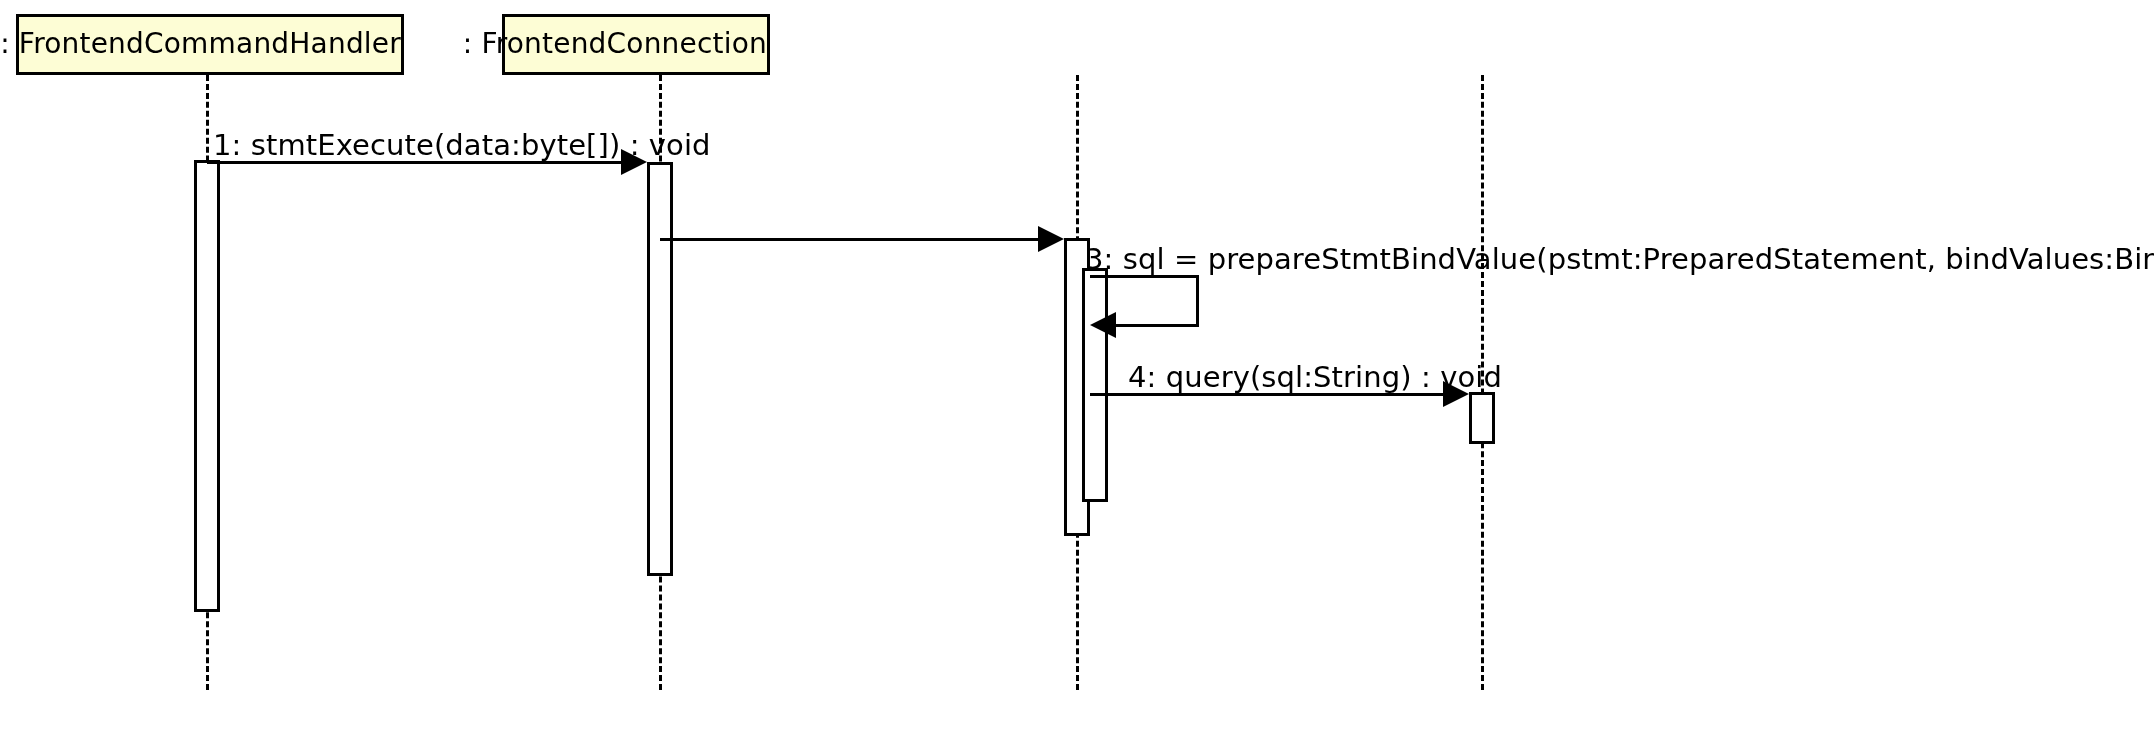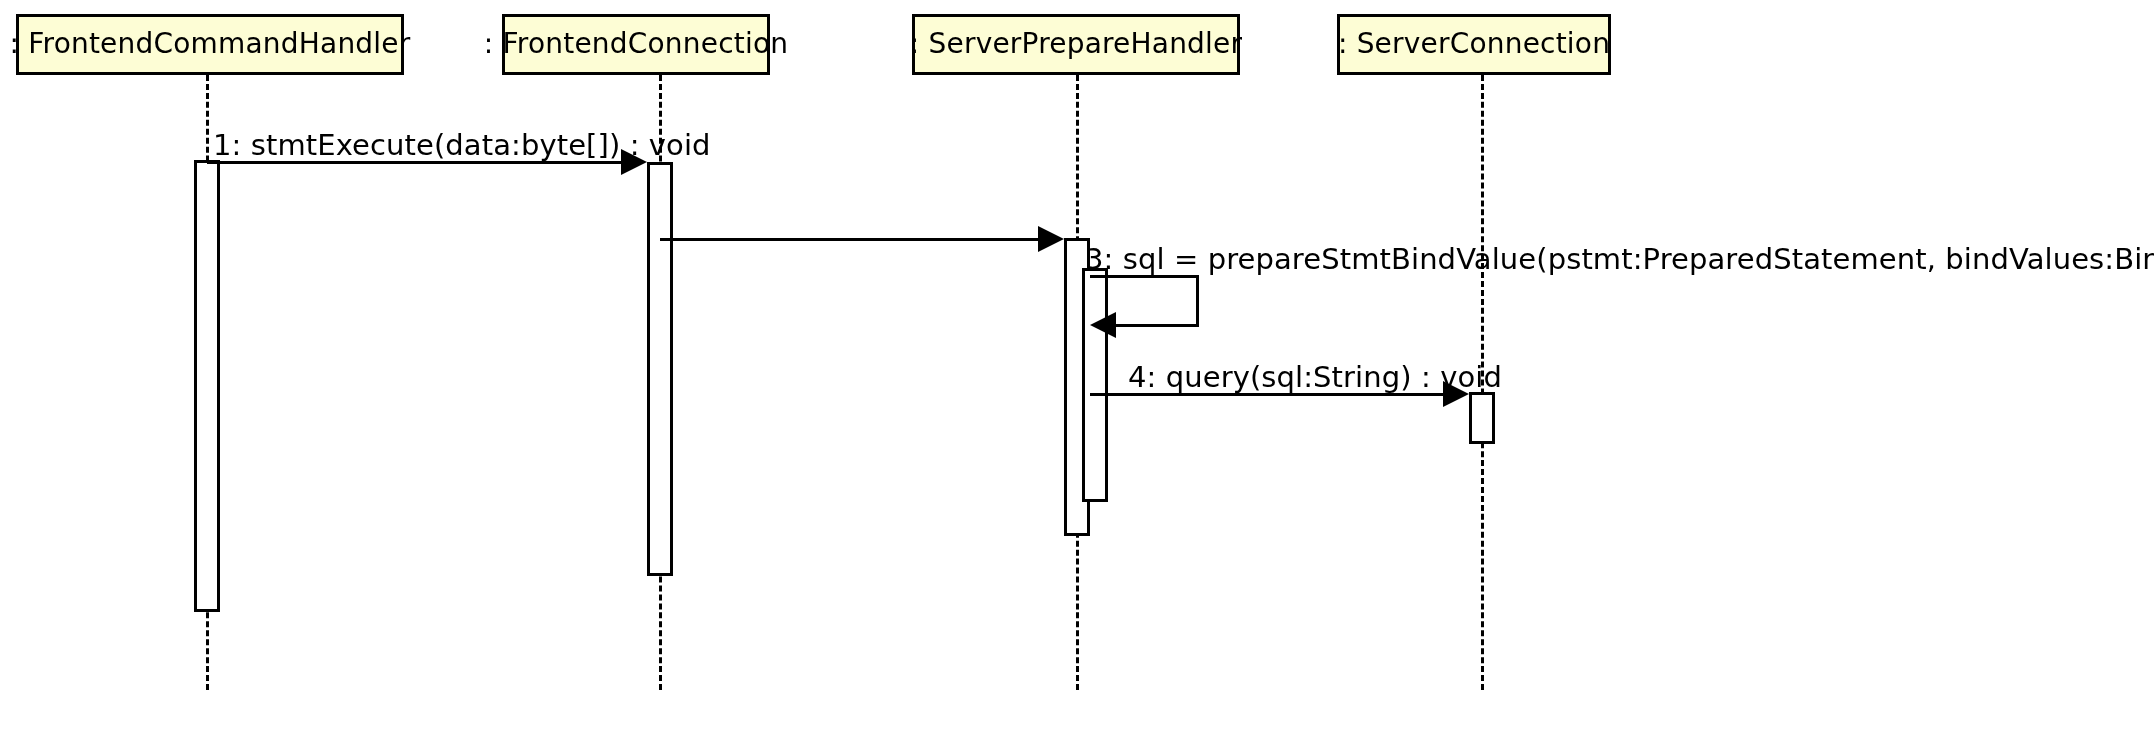--- a/index.html
+++ b/index.html
@@ -20,21 +20,21 @@
   }
 
   
   .lifeline-head {
     position: absolute;
     box-sizing: border-box;
     background: #fdfdd5;
     border: 3px solid #000000;
     display: flex;
     align-items: center;
-    justify-content: center;
+    justify-content: flex-end;
     text-align: center;
     color: #000000;
     font-size: 28px;
     line-height: 1.1;
     white-space: nowrap;
     letter-spacing: 0.2px;
   }
 
   
   .lifeline-stem {
@@ -94,26 +94,20 @@
 <body>
 
 <div id="diagram-canvas">
 
   <div class="lifeline-head" style="left:16px; top:14px; width:388px; height:61px;">
     <span>: FrontendCommandHandler</span>
   </div>
   <div class="lifeline-head" style="left:502px; top:14px; width:268px; height:61px;">
     <span>: FrontendConnection</span>
   </div>
-  <div class="lifeline-head" style="left:912px; top:14px; width:328px; height:61px;">
-    <span>: ServerPrepareHandler</span>
-  </div>
-  <div class="lifeline-head" style="left:1337px; top:14px; width:274px; height:61px;">
-    <span>: ServerConnection</span>
-  </div>
 
   <div class="lifeline-stem" style="left:206px; top:75px; height:615px;"></div>
   <div class="lifeline-stem" style="left:659px; top:75px; height:615px;"></div>
   <div class="lifeline-stem" style="left:1076px; top:75px; height:615px;"></div>
   <div class="lifeline-stem" style="left:1481px; top:75px; height:615px;"></div>
 
   <div class="activation" style="left:194px; top:160px; height:452px;"></div>
   <div class="activation" style="left:647px; top:162px; height:414px;"></div>
   <div class="activation" style="left:1064px; top:238px; height:298px;"></div>
   <div class="activation" style="left:1082px; top:268px; height:234px;"></div>

